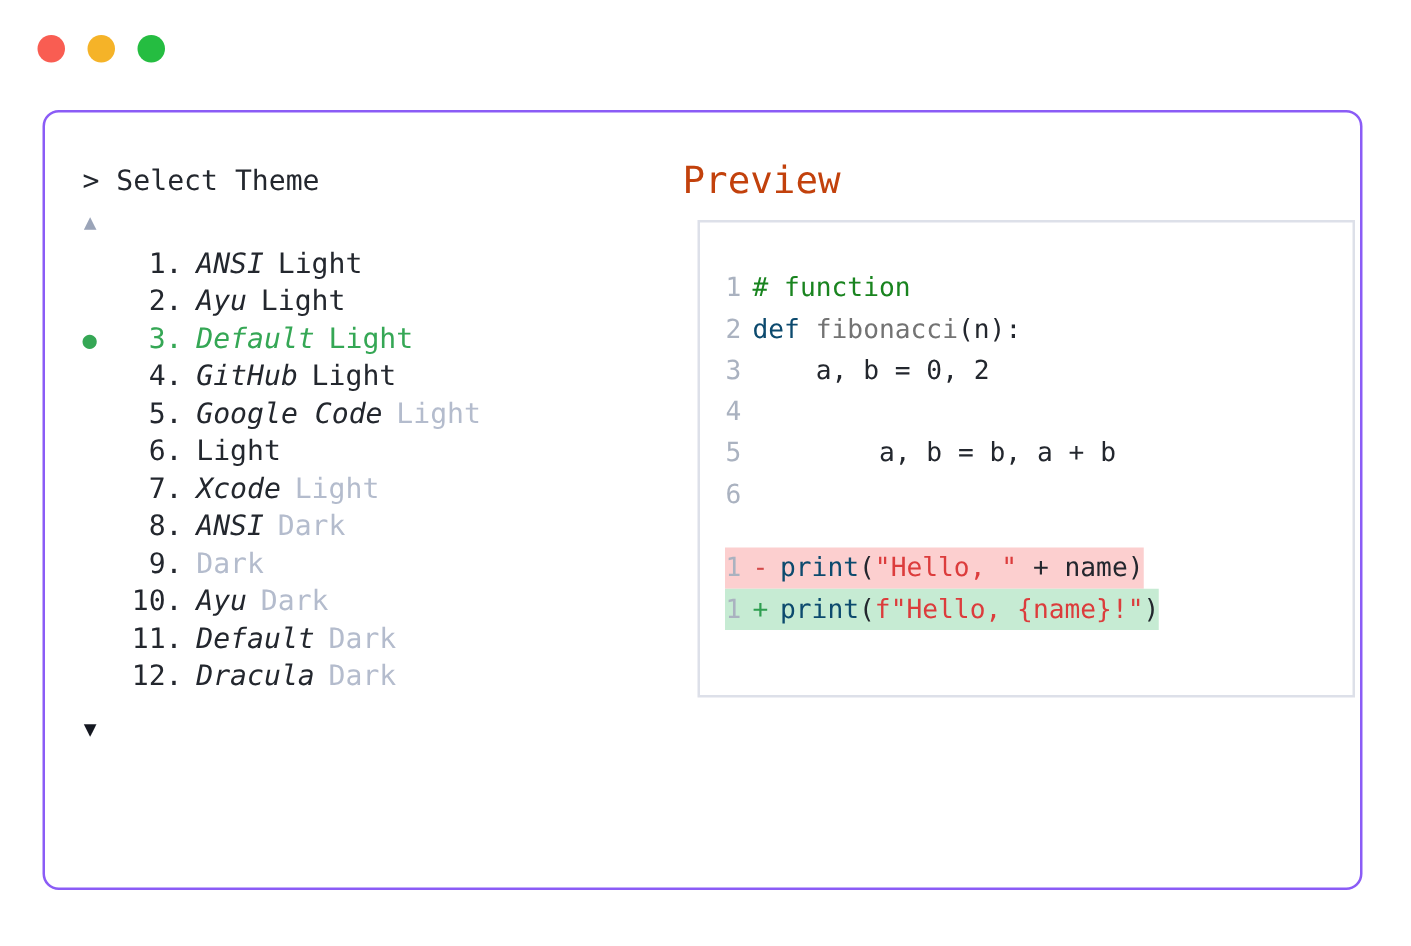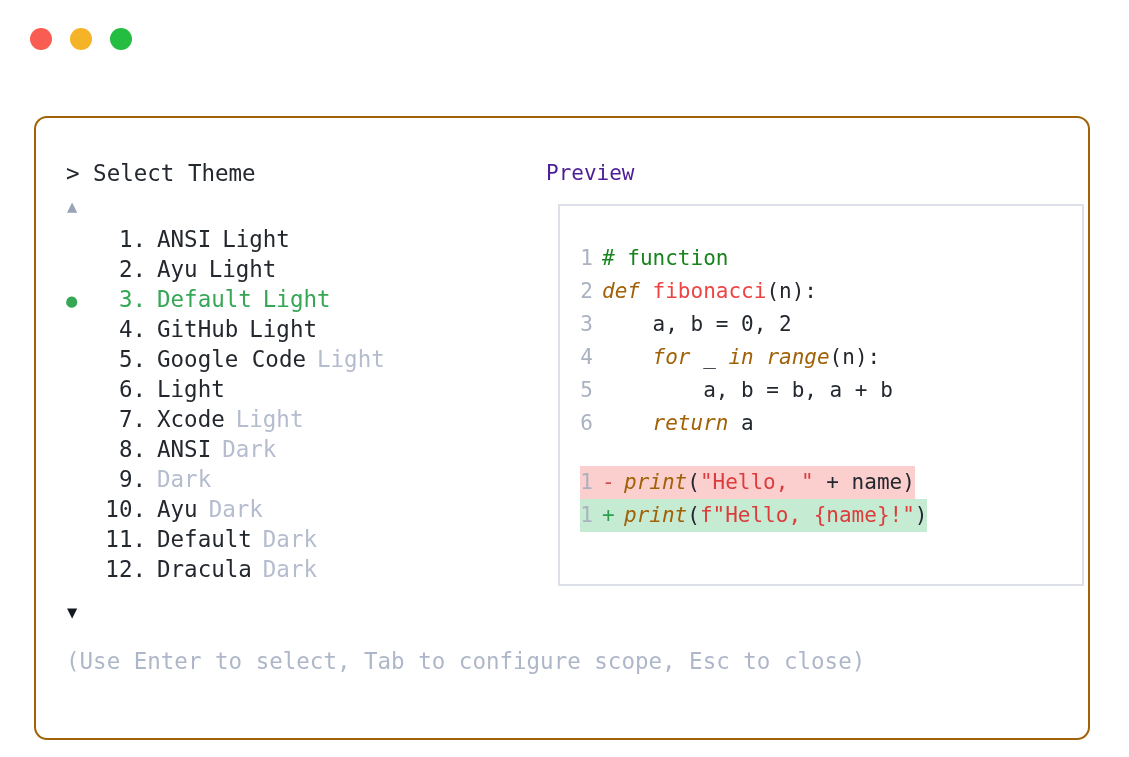--- a/index.html
+++ b/index.html
@@ -29,24 +29,23 @@
   .dot { width: 22px; height: 22px; border-radius: 50%; }
   .dot.red    { background: #f95d52; }
   .dot.yellow { background: #f5b328; }
   .dot.green  { background: #25bd41; }
 
   
   .card {
     position: absolute;
     left: 34px; top: 88px;
     width: 1056px; height: 624px;
-    border: 2px solid #a16207;
+    border: 2px solid #8b5cf6;
     border-radius: 13px;
     background: #ffffff;
-    margin-top: 28px;
   }
 
   .card-inner {
     position: relative;
     width: 100%; height: 100%;
     padding: 40px 30px 20px 30px;
   }
 
   
   .columns {
@@ -59,23 +58,23 @@
 
   
   .prompt {
     font-size: 22.5px;
     line-height: 30px;
     color: #23272e;
     letter-spacing: 0px;
     white-space: pre;
   }
   .preview-label {
-    font-size: 21px;
-    line-height: 30px;
-    color: #4c1d95;
+    font-size: 30px;
+    line-height: 30px;
+    color: #c2410c;
     white-space: pre;
   }
 
   
   .scroll-arrow {
     font-size: 17px;
     line-height: 24px;
     height: 24px;
     margin-left: 1px;
   }
@@ -104,21 +103,21 @@
     font-size: 19px;
     color: #35a755;
   }
   .bullet-cell.empty { color: transparent; }
   .num-cell {
     width: 50px;
     flex: none;
     text-align: right;
     color: #23272e;
   }
-  .name-cell { color: #23272e; padding-left: 11px; }
+  .name-cell { color: #23272e; padding-left: 11px; font-style: italic; }
   .suffix-cell { padding-left: 11px; }
   .suffix-cell.dark-text  { color: #23272e; }
   .suffix-cell.muted-text { color: #b4bccd; }
 
   .theme-item.selected .num-cell,
   .theme-item.selected .dot-cell,
   .theme-item.selected .name-cell,
   .theme-item.selected .suffix-cell { color: #35a755; }
 
   
@@ -144,22 +143,22 @@
   .ln {
     width: 22px;
     flex: none;
     text-align: right;
     color: #aab2c0;
     padding-right: 9px;
   }
   .code-text { color: #23272e; white-space: pre; }
 
   .tok-comment { color: #19841f; }
-  .tok-kw      { color: #a16207; font-style: italic; }
-  .tok-fn      { color: #ef4444; }
+  .tok-kw      { color: #0c4a6e; }
+  .tok-fn      { color: #737373; }
   .tok-str     { color: #dc3c3c; }
   .tok-plain   { color: #23272e; }
 
   .code-gap { height: 26px; }
 
   
   .diff-line {
     display: flex;
     align-items: baseline;
     height: 33px;
@@ -222,32 +221,31 @@
           <div class="scroll-arrow down">▼</div>
         </div>
 
         <div class="col-right">
           <div class="preview-label">Preview</div>
           <div class="preview-box">
             <div class="code-area" id="code-area">
                 <div class="code-line"><span class="ln">1</span><span class="code-text"><span class="tok-comment"># function</span></span></div>
                 <div class="code-line"><span class="ln">2</span><span class="code-text"><span class="tok-kw">def </span><span class="tok-fn">fibonacci</span><span class="tok-plain">(n):</span></span></div>
                 <div class="code-line"><span class="ln">3</span><span class="code-text"><span class="tok-plain">    a, b = 0, 2</span></span></div>
-                <div class="code-line"><span class="ln">4</span><span class="code-text"><span class="tok-plain">    </span><span class="tok-kw">for</span><span class="tok-plain"> _ </span><span class="tok-kw">in range</span><span class="tok-plain">(n):</span></span></div>
+                <div class="code-line"><span class="ln">4</span></div>
                 <div class="code-line"><span class="ln">5</span><span class="code-text"><span class="tok-plain">        a, b = b, a + b</span></span></div>
-                <div class="code-line"><span class="ln">6</span><span class="code-text"><span class="tok-plain">    </span><span class="tok-kw">return</span><span class="tok-plain"> a</span></span></div>
+                <div class="code-line"><span class="ln">6</span></div>
               </div>
             <div class="code-gap"></div>
             <div class="code-area" id="diff-area">
                 <div class="diff-line del"><span class="ln">1</span><span class="diff-sign">-</span><span class="code-text"><span class="tok-kw">print</span><span class="tok-plain">(</span><span class="tok-str">"Hello, "</span><span class="tok-plain"> + name)</span></span></div>
                 <div class="diff-line add"><span class="ln">1</span><span class="diff-sign">+</span><span class="code-text"><span class="tok-kw">print</span><span class="tok-plain">(</span><span class="tok-str">f"Hello, {name}!"</span><span class="tok-plain">)</span></span></div>
               </div>
           </div>
         </div>
 
       </div>
 
-      <div class="hint">(Use Enter to select, Tab to configure scope, Esc to close)</div>
 
     </div>
   </div>
 
 </div>
 
 </body></html>

